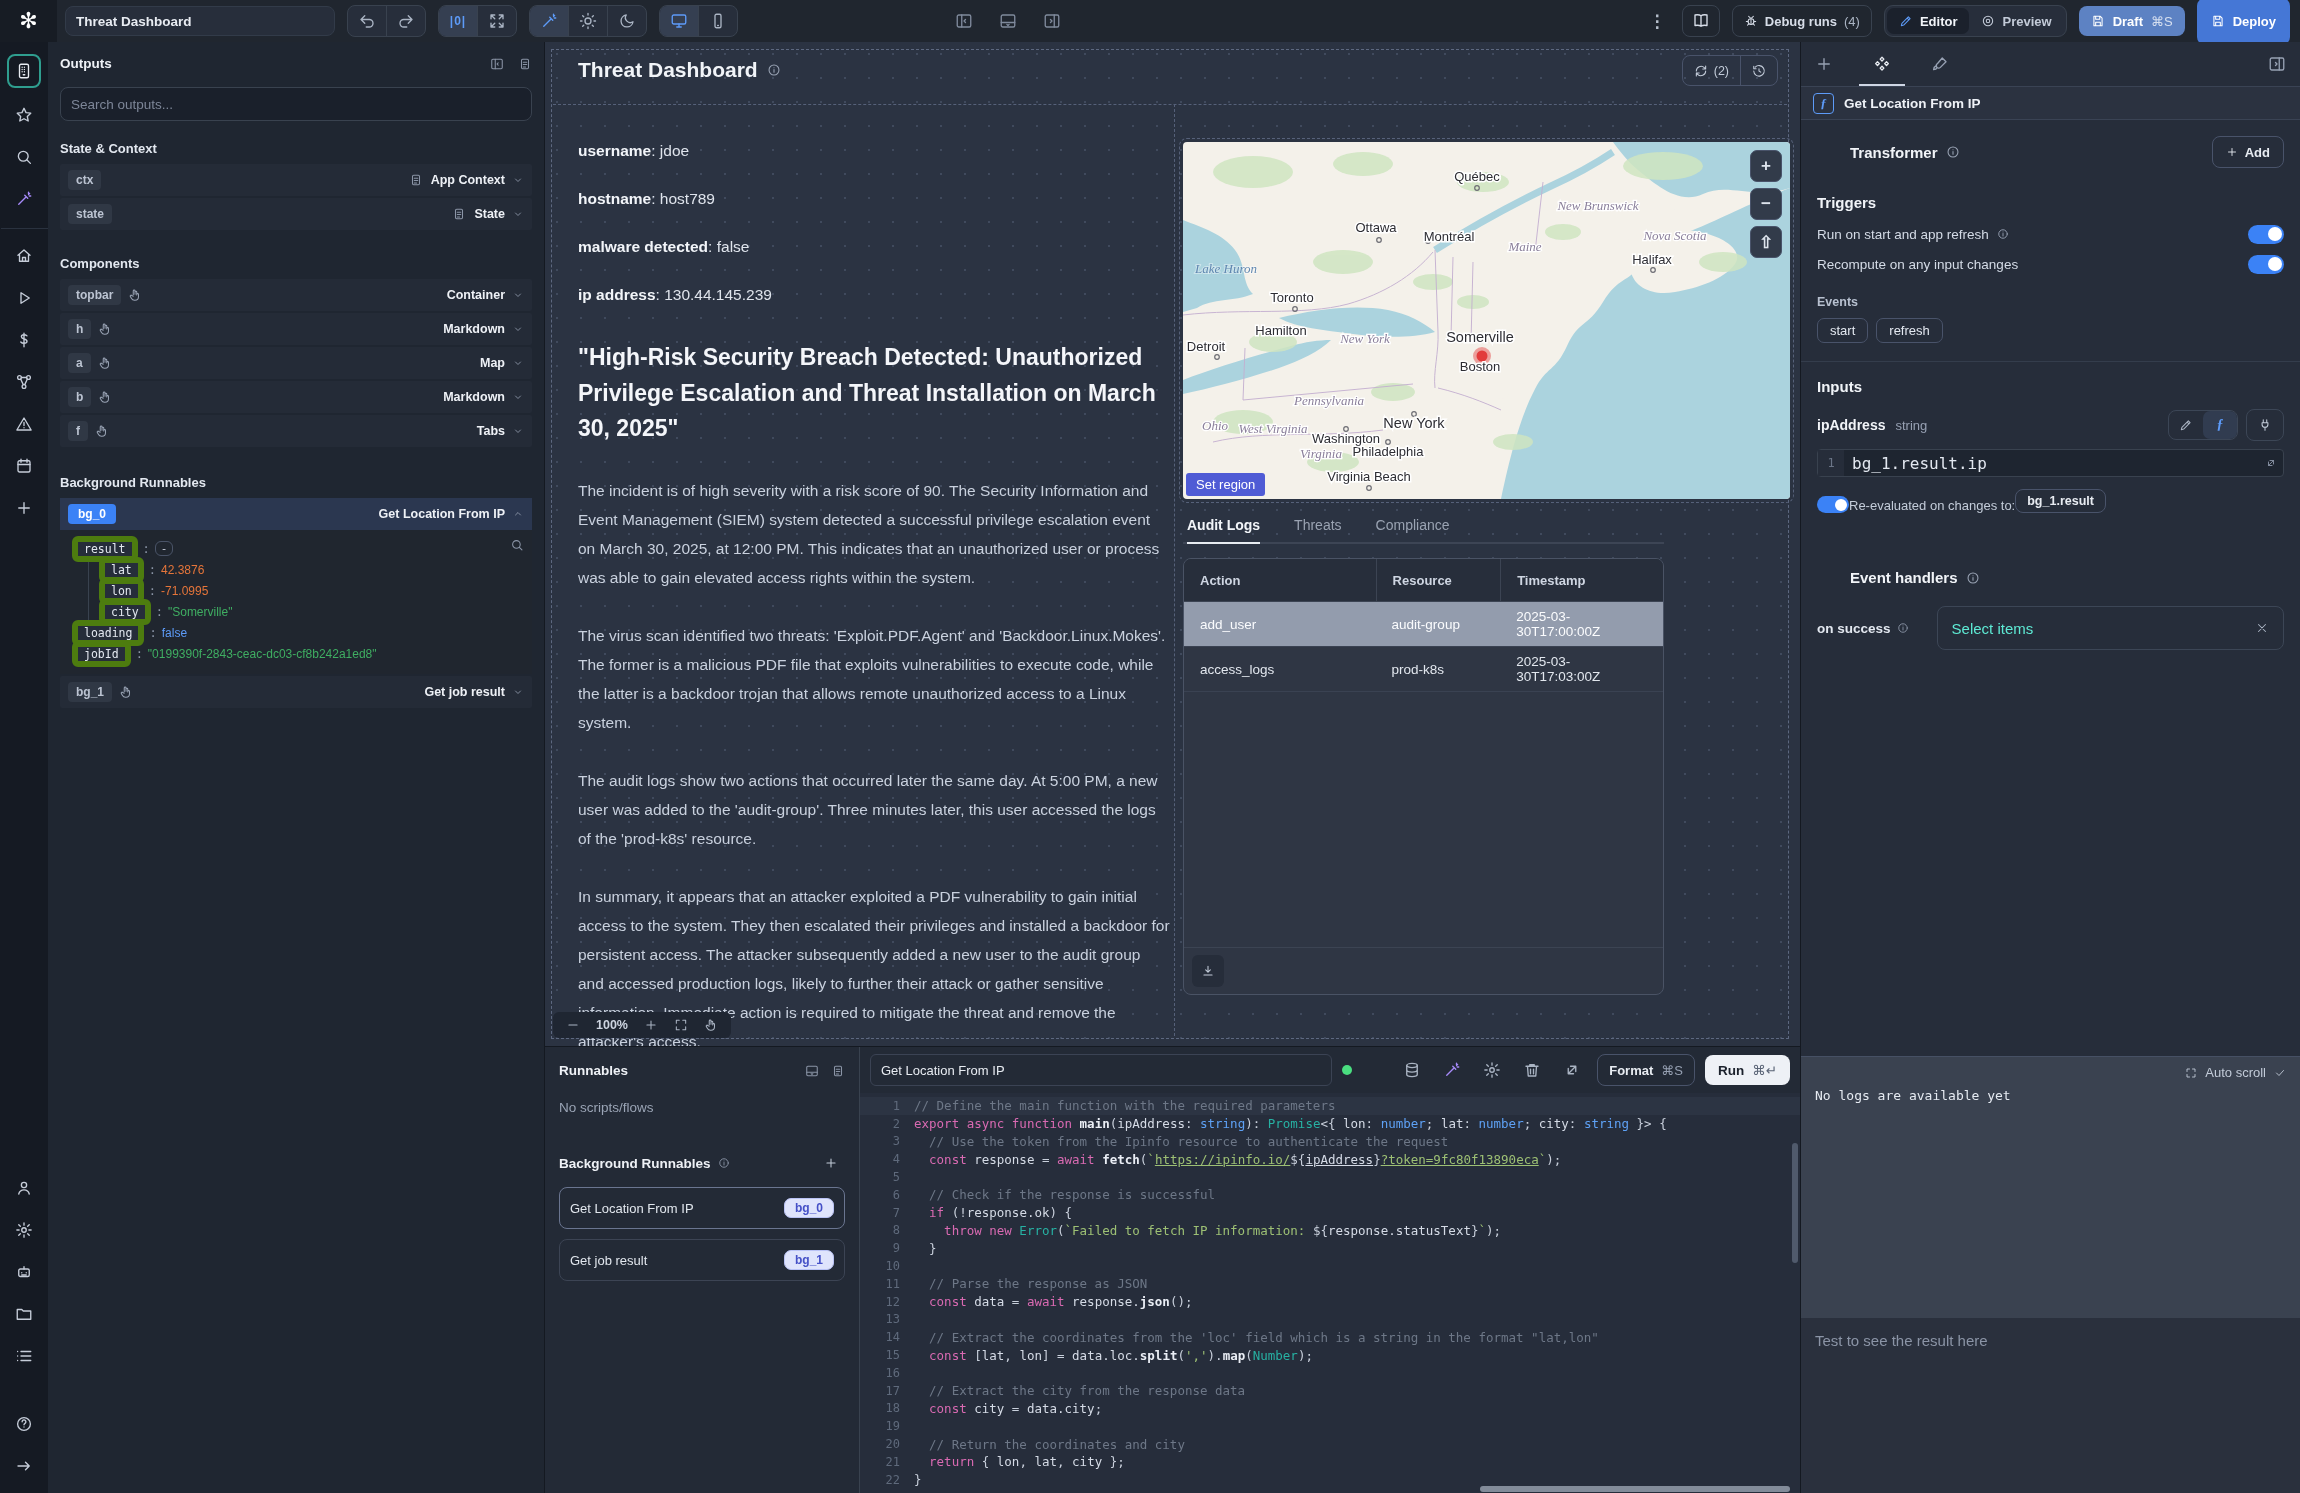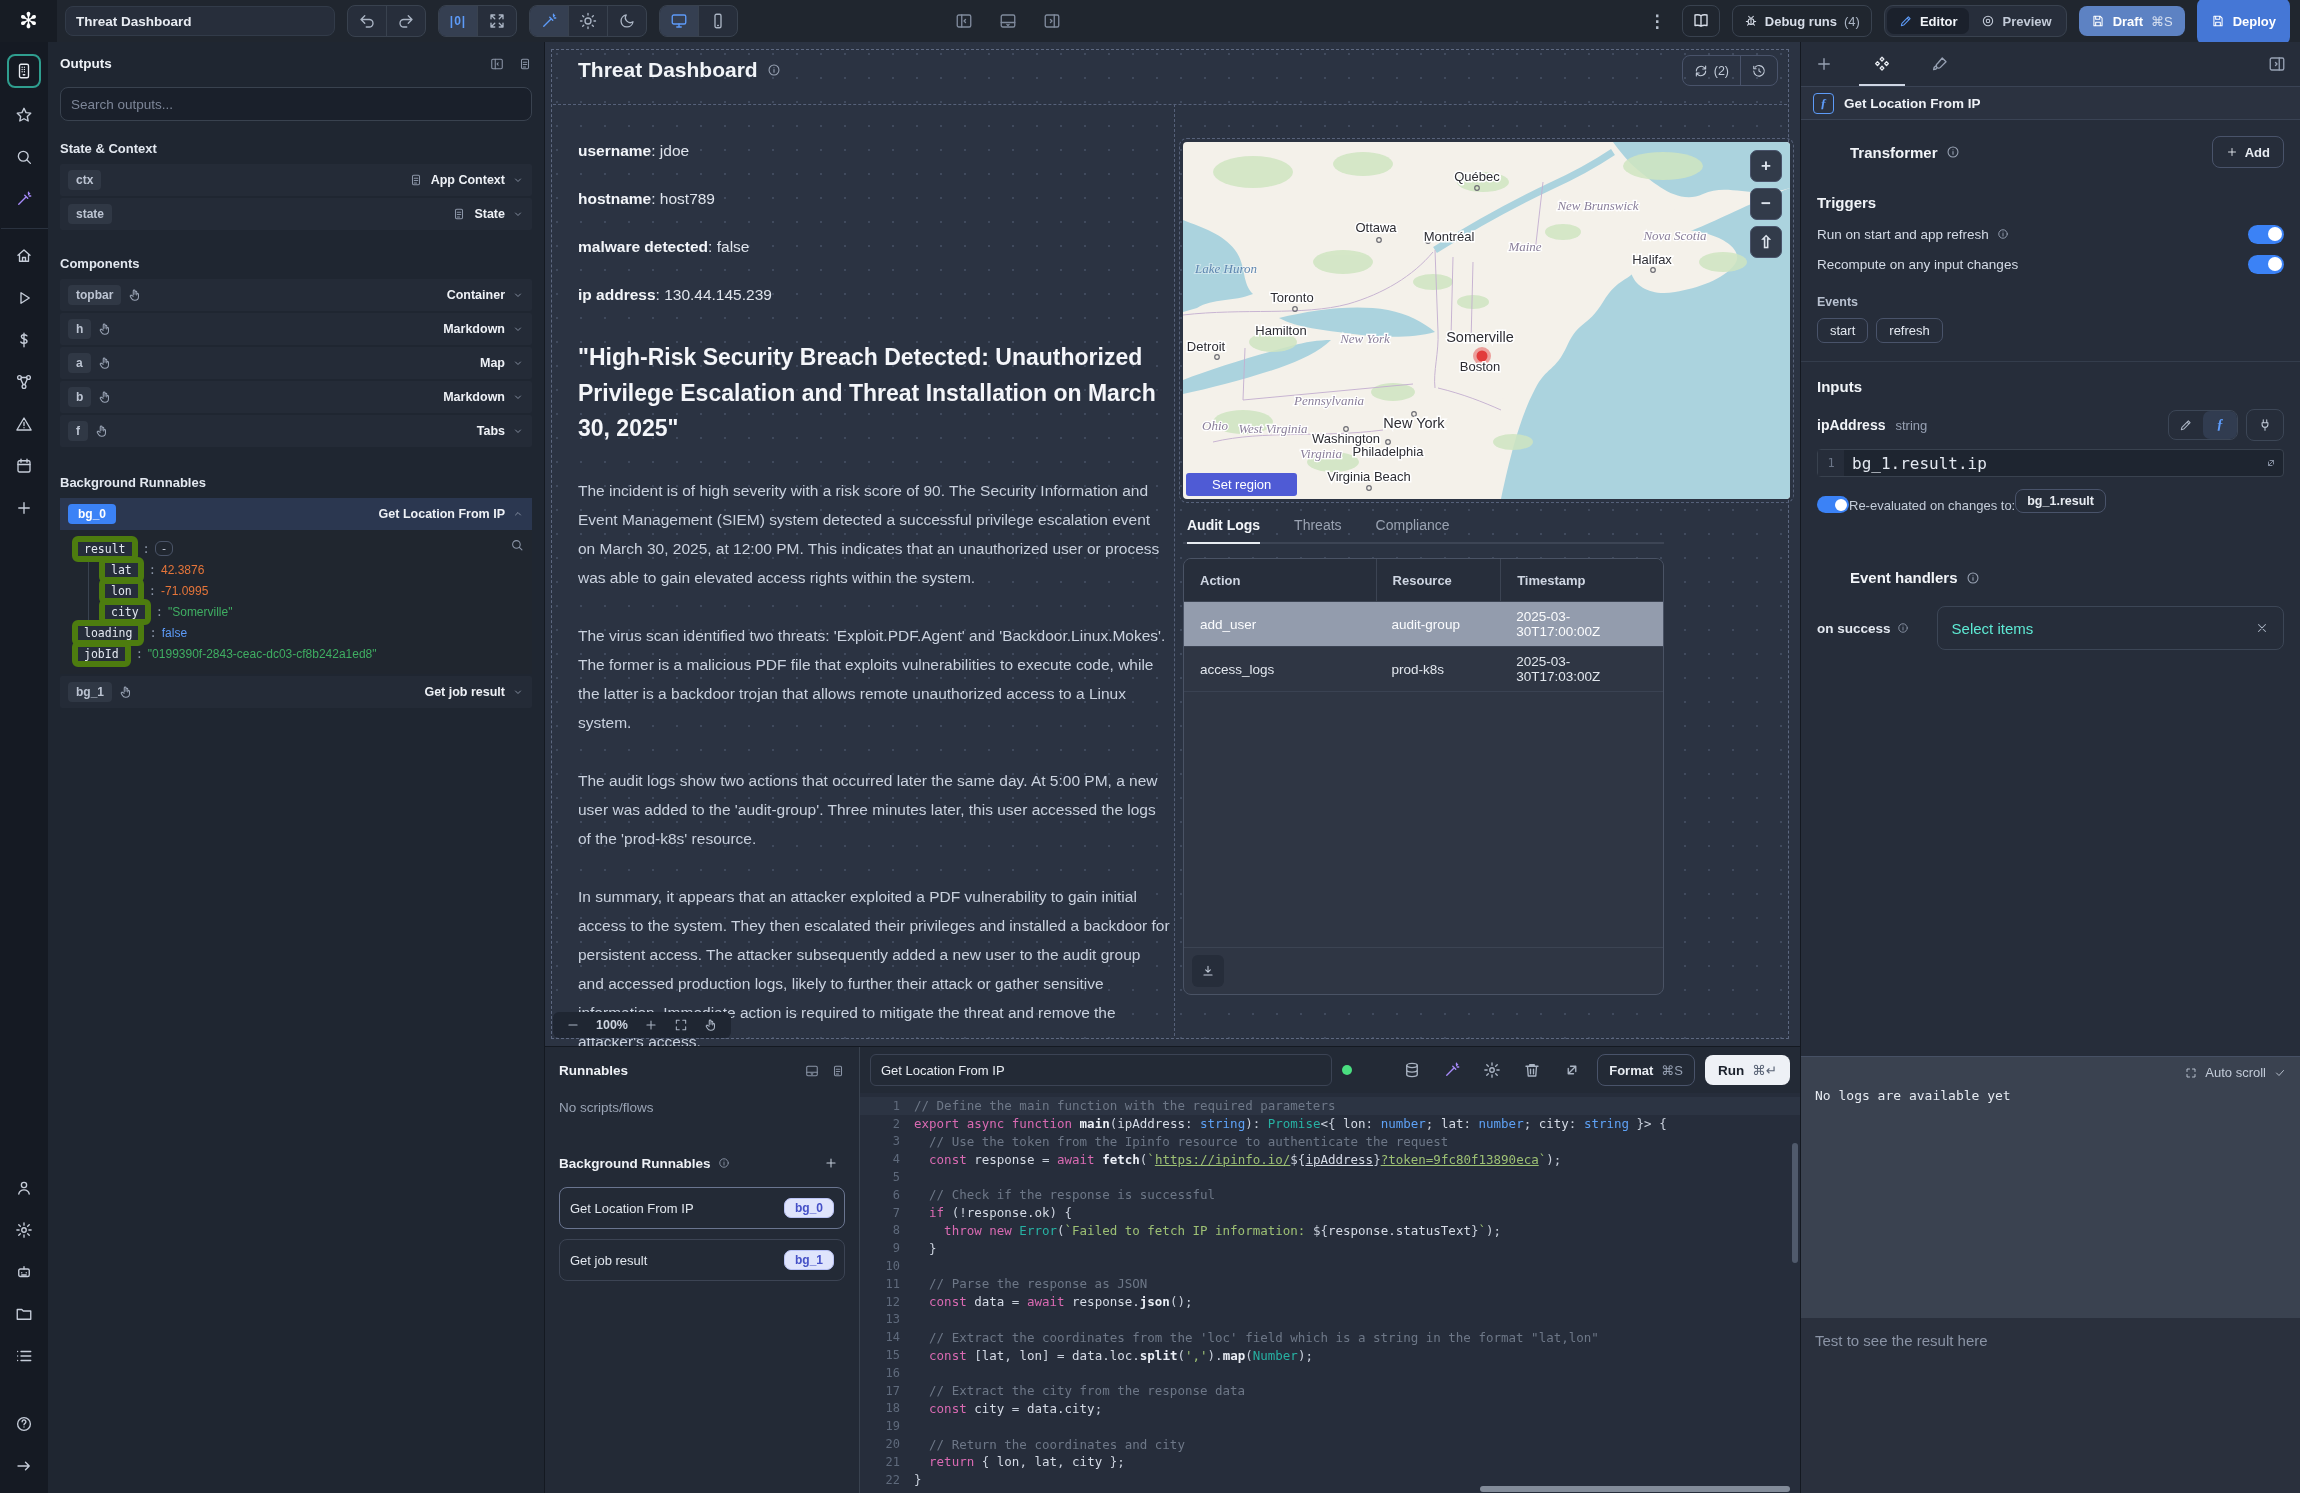--- a/index.html
+++ b/index.html
@@ -80,21 +80,21 @@
   .infoline b{color:#f2f5f9;}
   .mdh1{font-size:23px;line-height:1.55;font-weight:bold;color:#f4f6fa;margin-top:26px;}
   .mdp{font-size:15.5px;line-height:29px;color:#c9d1de;margin-top:29px;}
   .zoombar{position:absolute;left:8px;bottom:8px;background:#1f2632;border-radius:6px;display:flex;align-items:center;gap:16px;padding:6px 13px;color:#aab4c3;}
   .zoombar .z{font-size:12.5px;color:#cdd4e0;font-weight:bold;}
 
   .rightcol{position:absolute;left:638px;top:100px;width:481px;}
   .mapwrap{position:relative;width:607px;height:357px;border-radius:4px;overflow:hidden;outline:1.5px dashed #566179;outline-offset:3px;}
   .mapctl{position:absolute;right:8px;top:8px;display:flex;flex-direction:column;gap:6px;}
   .mapctl .mbtn{width:30px;height:30px;background:#323b4a;border:1px solid #49536a;border-radius:7px;color:#dde3ec;display:grid;place-items:center;font-size:17px;font-weight:bold;cursor:pointer;}
-  .setregion{position:absolute;left:3px;bottom:3px;background:#4f5bd5;color:#fff;font-size:13px;padding:4px 26px;border-radius:3px;cursor:pointer;}
+  .setregion{position:absolute;left:3px;bottom:3px;background:#4f5bd5;color:#fff;font-size:13px;padding:4px 10px;border-radius:3px;cursor:pointer;}
   .cvtabs{display:flex;gap:34px;margin-top:16px;border-bottom:2px solid #3d4555;padding:0 4px;}
   .cvtab{font-size:14px;padding-bottom:9px;color:#9aa3b2;cursor:pointer;position:relative;top:2px;border-bottom:2px solid transparent;}
   .cvtab.on{color:#f2f5f9;font-weight:bold;border-bottom:2px solid #e8ecf2;}
   .tbl{margin-top:14px;background:#2f3644;border:1px solid #4a5365;border-radius:8px;height:437px;position:relative;box-sizing:border-box;overflow:hidden;}
   .tbl-head{display:flex;background:#272e3b;border-bottom:1px solid #3c4453;height:42px;align-items:center;}
   .tbl-head .hc{font-weight:bold;font-size:13px;color:#cfd6e2;padding:0 16px;display:flex;align-items:center;height:100%;border-left:1px solid #3c4453;box-sizing:border-box;}
   .tbl-head .hc:first-child{border-left:none;}
   .tbl-row{display:flex;height:44px;align-items:center;border-bottom:1px solid #3a4252;color:#e2e7ee;font-size:13.5px;cursor:pointer;}
   .tbl-row.sel{background:#939cad;color:#fbfcfe;}
   .tbl-row .tc{padding:0 16px;box-sizing:border-box;}

